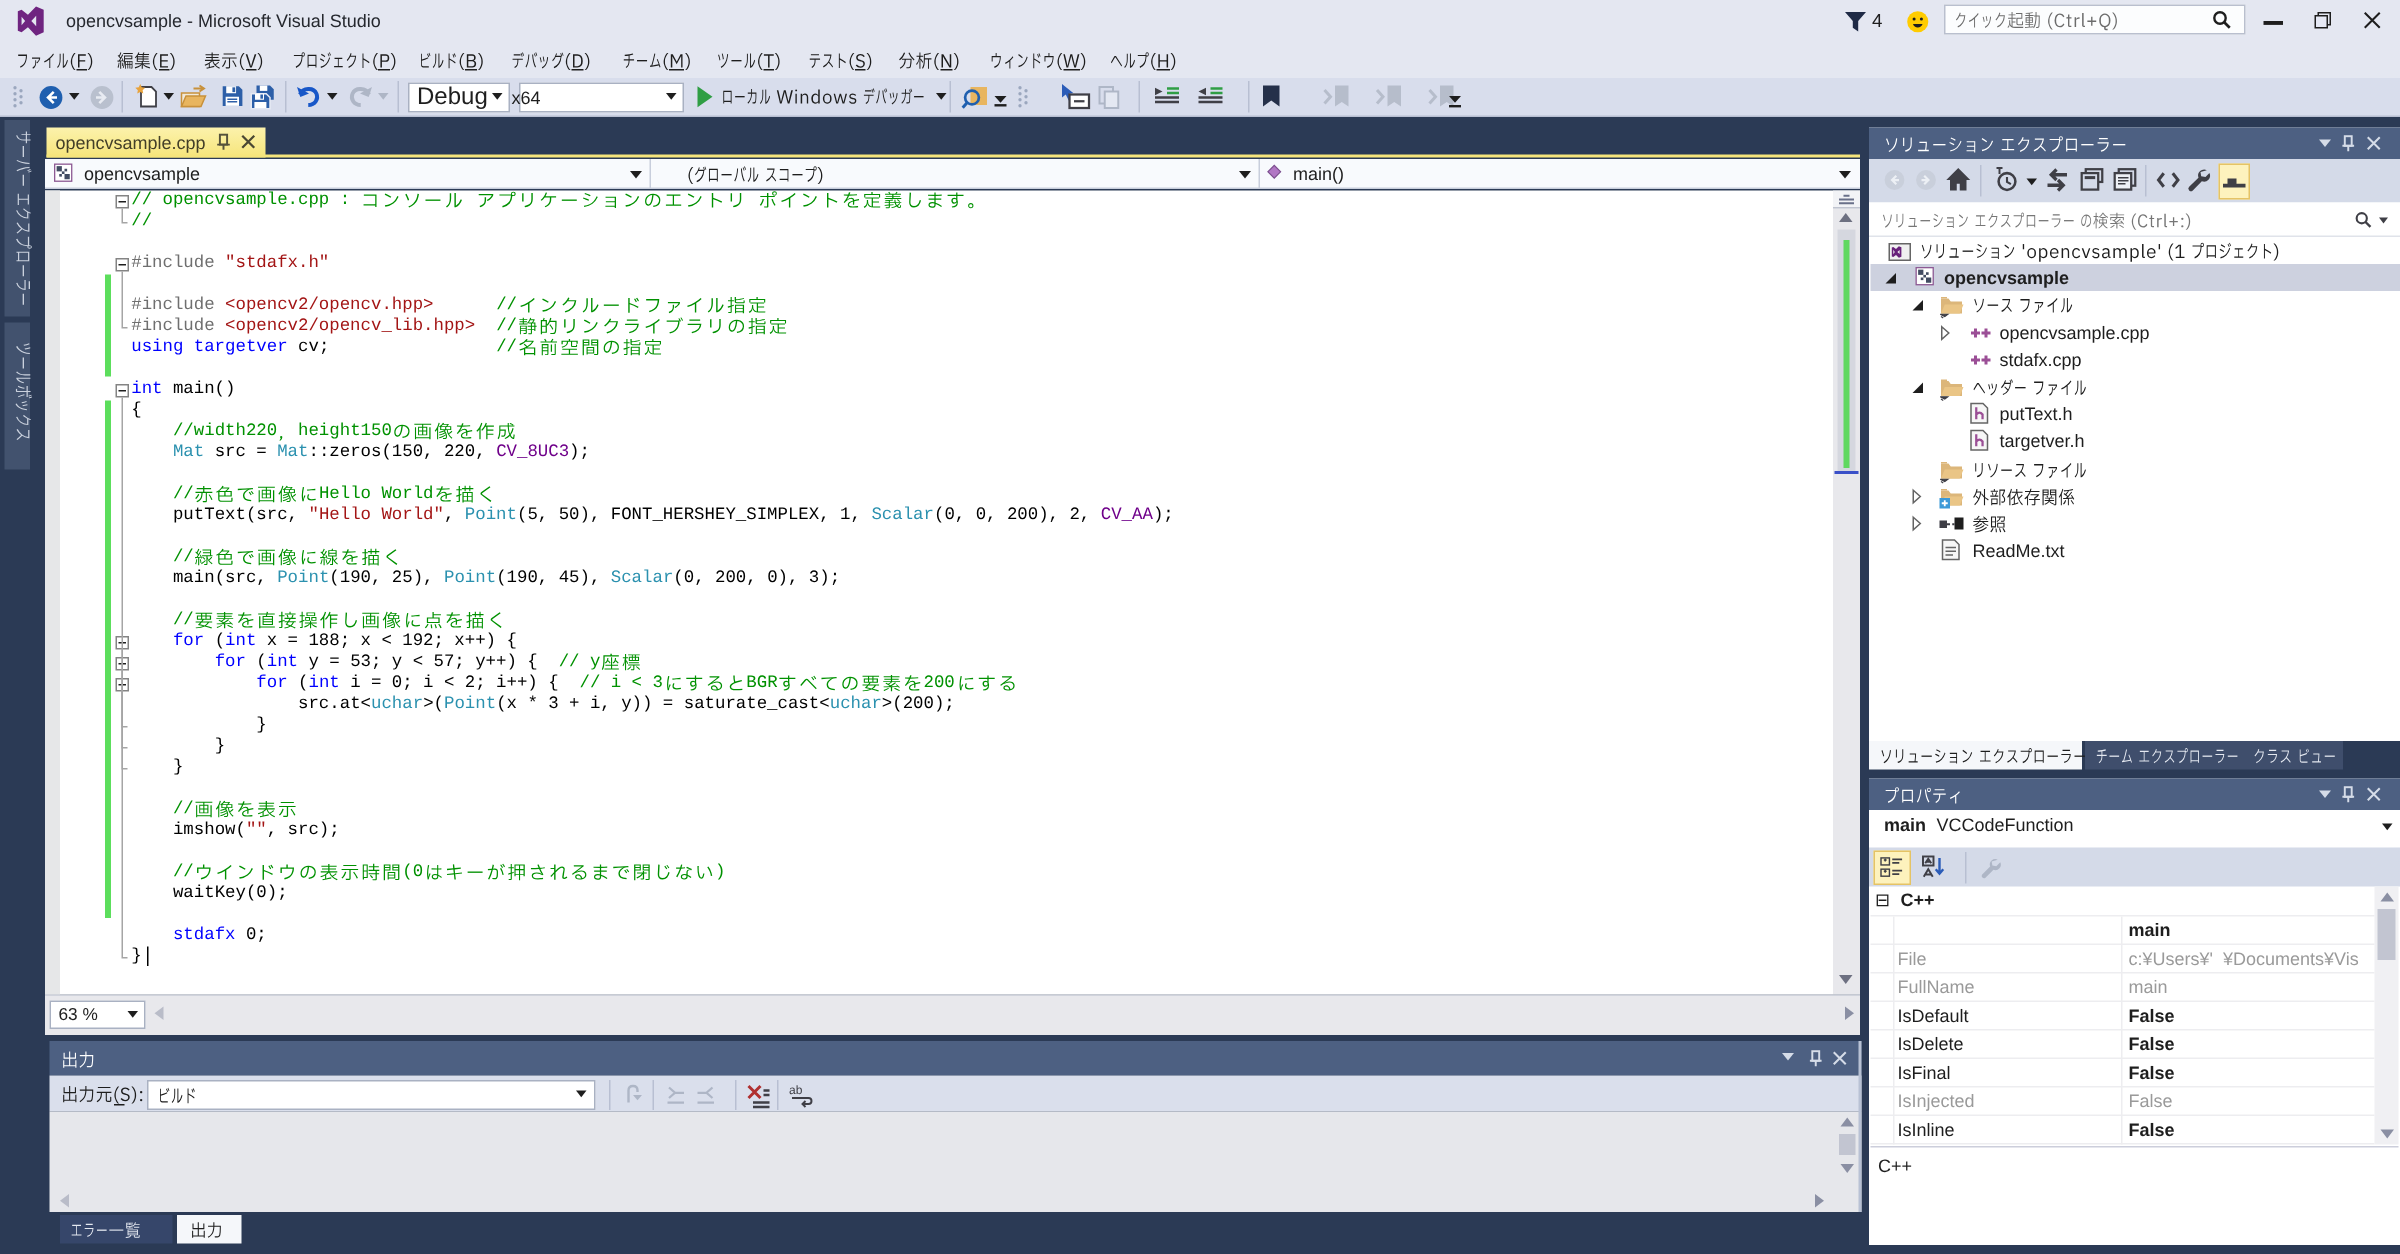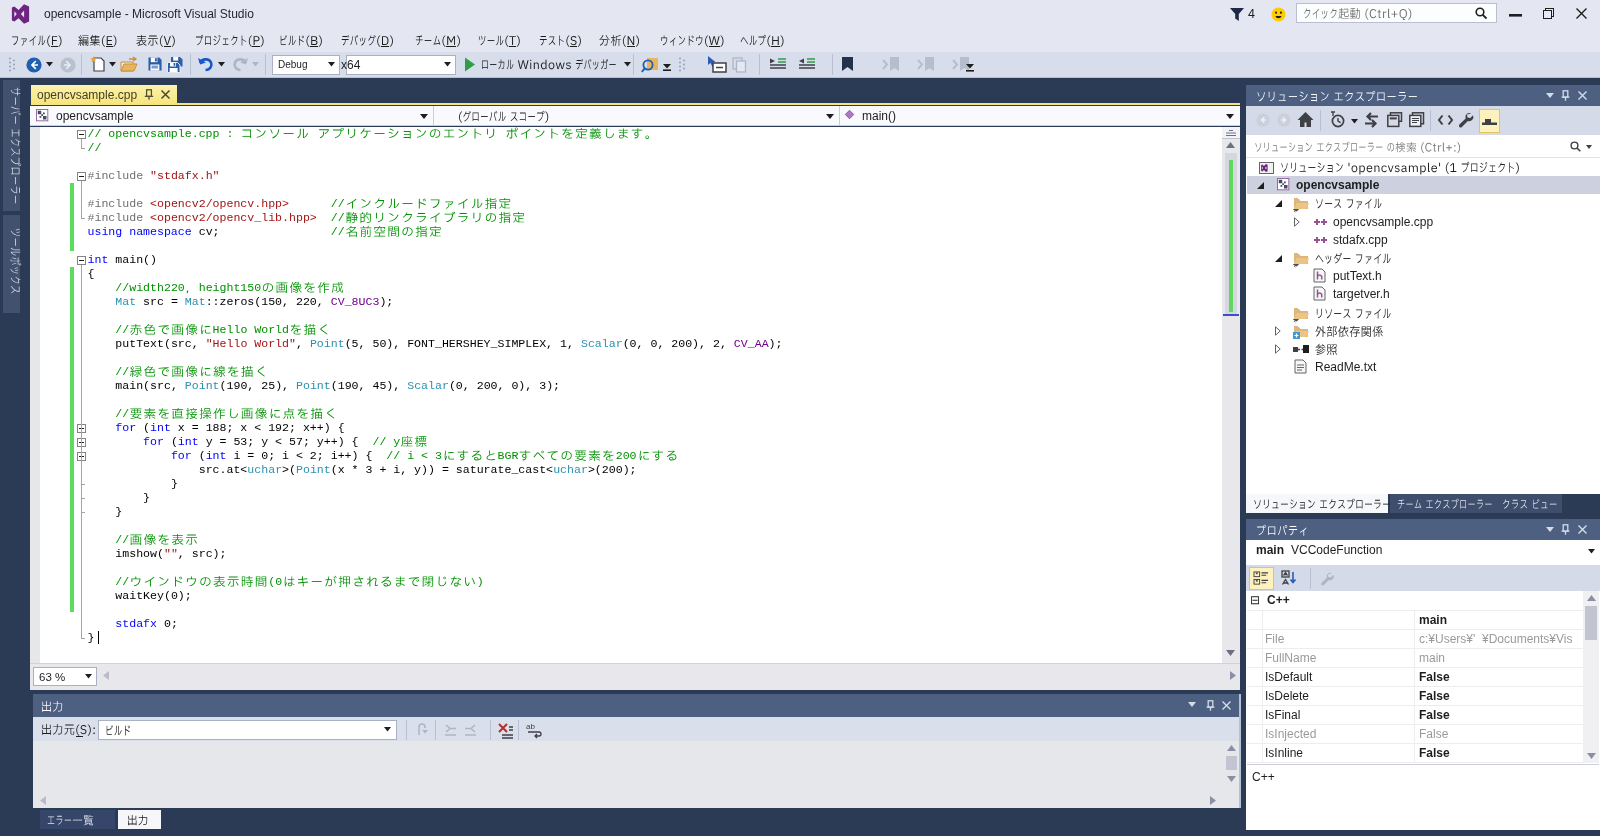--- a/index.html
+++ b/index.html
@@ -226,21 +226,21 @@
   </svg>
 <svg style="position:absolute;left:232px;top:57px" width="17" height="15" viewBox="0 0 17 15">
     <path d="M14 6 C12 1.5 5 1 3 5.5 C1.5 9 4 13 8.5 13" fill="none" stroke="#AEB6C6" stroke-width="2.6"></path>
     <path d="M16 1 L13.8 7.6 L8 5.4 Z" fill="#AEB6C6"></path>
   </svg>
 <svg style="position:absolute;left:252px;top:62px" width="7" height="5" viewBox="0 0 7 5">
     <path d="M0 0 h7 l-3.5 4.5 Z" fill="#AEB6C6"></path>
   </svg>
 <div style="position:absolute;left:265px;top:54px;width:1px;height:21px;background:#B8BFD2"></div>
 <div style="position:absolute;left:272px;top:55px;width:68px;height:20px;background:#FFFFFF;border:1px solid #A9B1C2"></div>
-<span class="t " style="left:278px;top:58px;font-size:10px">Debug</span>
+<span class="t " style="left:278px;top:58px;font-size:16px">Debug</span>
 <svg style="position:absolute;left:328px;top:62px" width="7" height="5" viewBox="0 0 7 5">
     <path d="M0 0 h7 l-3.5 4.5 Z" fill="#1E1E1E"></path>
   </svg>
 <div style="position:absolute;left:346px;top:55px;width:110px;height:20px;background:#FFFFFF;border:1px solid #A9B1C2"></div>
 <span class="t " style="left:341px;top:58px;font-size:12px">x64</span>
 <svg style="position:absolute;left:444px;top:62px" width="7" height="5" viewBox="0 0 7 5">
     <path d="M0 0 h7 l-3.5 4.5 Z" fill="#1E1E1E"></path>
   </svg>
 <svg style="position:absolute;left:464px;top:57px" width="12" height="15" viewBox="0 0 12 15">
     <path d="M1 0.5 L11 7.5 L1 14.5 Z" fill="#2F9E44"></path>
@@ -487,21 +487,21 @@
     <use href="#g1" transform="translate(84.1 0) scale(1.04 1)"></use>
     <use href="#g85" transform="translate(98.0 0) scale(1.04 1)"></use>
     <use href="#g64" transform="translate(111.9 0) scale(1.04 1)"></use>
     <use href="#g69" transform="translate(125.8 0) scale(1.04 1)"></use>
     <use href="#g73" transform="translate(139.7 0) scale(1.04 1)"></use>
     <use href="#g82" transform="translate(153.6 0) scale(1.04 1)"></use>
     <use href="#g76" transform="translate(167.5 0) scale(1.04 1)"></use>
   </svg>
 <span class="t mono" style="left:87.5px;top:225px;color:#0000FF">using</span>
 <span class="t mono" style="left:122.25px;top:225px;color:#000000"> </span>
-<span class="t mono" style="left:129.2px;top:225px;color:#0000FF">namespace</span>
+<span class="t mono" style="left:129.2px;top:225px;color:#0000FF">targetver</span>
 <span class="t mono" style="left:191.75px;top:225px;color:#000000"> cv;</span>
 <span class="t mono" style="left:219.55px;top:225px;color:#000000">                </span>
 <span class="t mono" style="left:330.75px;top:225px;color:#009100">//</span>
 <svg style="position:absolute;left:344.7px;top:224.0px;" width="97.3" height="16.0" viewBox="0 -12 97.30 16" fill="#009100">
     <use href="#g86" transform="translate(0.7 0) scale(1.04 1)"></use>
     <use href="#g87" transform="translate(14.6 0) scale(1.04 1)"></use>
     <use href="#g88" transform="translate(28.5 0) scale(1.04 1)"></use>
     <use href="#g89" transform="translate(42.4 0) scale(1.04 1)"></use>
     <use href="#g73" transform="translate(56.3 0) scale(1.04 1)"></use>
     <use href="#g82" transform="translate(70.2 0) scale(1.04 1)"></use>

